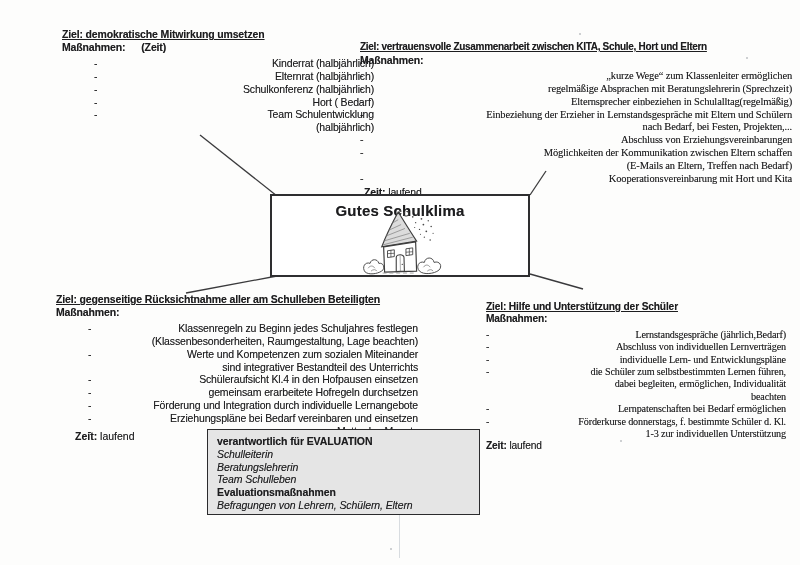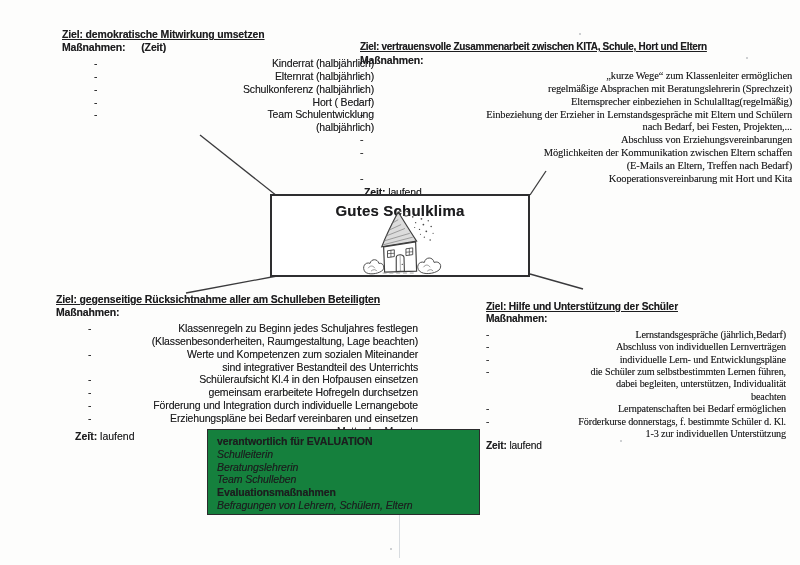--- a/index.html
+++ b/index.html
@@ -40,21 +40,21 @@
     border:2px solid #2e2e30; background:#fff;
   }
   .center-title {
     margin-top:6px; text-align:center; font-weight:bold; font-size:15px;
     letter-spacing:0.2px; text-shadow:0 0 0.5px rgba(20,20,20,0.5);
   }
   .house { position:absolute; left:86px; top:15px; }
 
   .eval-box {
     position:absolute; left:207px; top:429px; width:273px; height:86px;
-    border:1.5px solid #2b2b2d; background:#15803d; padding:5px 0 0 9px;
+    border:1.5px solid #2b2b2d; background:#e5e5e5; padding:5px 0 0 9px;
     font-size:10.5px; line-height:12.8px; letter-spacing:-0.1px;
     text-shadow:0 0 0.4px rgba(20,20,20,0.45);
   }
   .eval-box .bold { font-weight:bold; }
   .eval-box .ital { font-style:italic; }
   .eval-divider { position:absolute; left:399px; top:430px; width:1px; height:128px;
                   background:#c7cdd4; opacity:0.7; }
 
   .overlay { position:absolute; left:0; top:0; width:800px; height:565px; pointer-events:none; }
 
@@ -179,21 +179,21 @@
 <div class="quad br" style="left:486px; top:293px; width:300px; font-size:10.2px; line-height:12.4px;margin-top:8px;">
   <div class="goal">Ziel: Hilfe und Unterstützung der Schüler</div>
   <div class="mrow">
     <span>Maßnahmen:</span>
   </div>
   <ul class="list flush">
     <li>Lernstandsgespräche (jährlich,Bedarf)</li>
     <li>Abschluss von individuellen Lernverträgen</li>
     <li>individuelle Lern- und Entwicklungspläne</li>
     <li>die Schüler zum selbstbestimmten Lernen führen,
-dabei begleiten, unterstützen, Individualität
+dabei begleiten, ermöglichen, Individualität
 beachten</li>
     <li>Lernpatenschaften bei Bedarf ermöglichen</li>
     <li>Förderkurse donnerstags, f. bestimmte Schüler d. Kl.
 1-3 zur individuellen Unterstützung</li>
   </ul>
   <div class="timeline">
     <span class="tl-label">Zeit:</span>
     <span>laufend</span>
   </div>
 </div>

